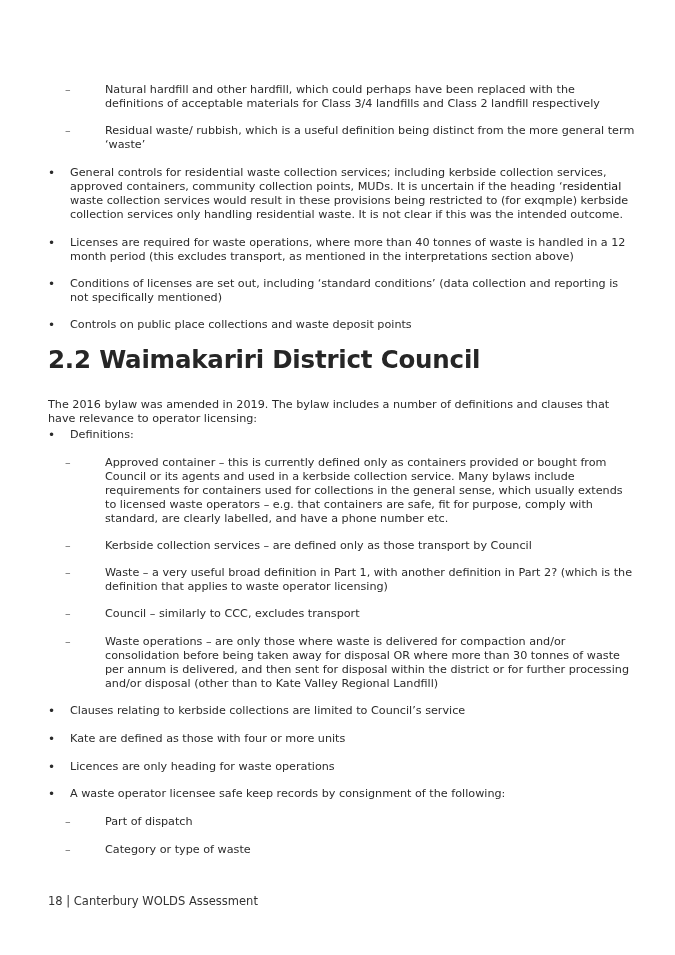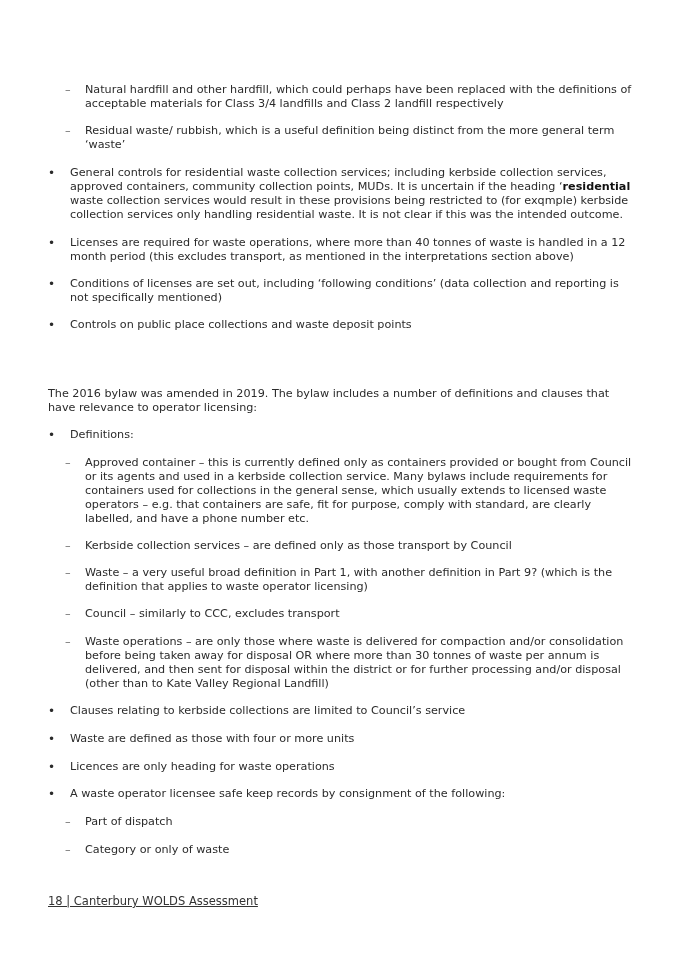--- a/index.html
+++ b/index.html
@@ -10,32 +10,32 @@
       font-family: "DejaVu Sans", sans-serif;
       font-size: 11.2px;
       line-height: 14px;
       position: relative;
       overflow: hidden;
     }
     .page { position: absolute; left: 0; top: 0; width: 675px; height: 955px; }
     .blk { position: absolute; }
     .sub { left: 65px; width: 570px; }
     .sub .mk { position: absolute; left: 0; top: 0; color: #666; }
-    .sub .tx { margin-left: 20px; display: block; }
+    .sub .tx { margin-left: 40px; display: block; }
     .bul { left: 48px; width: 590px; }
     .bul .mk { position: absolute; left: 0; top: 0; font-size: 12px; }
     .bul .tx { margin-left: 22px; display: block; }
     .h2 {
       left: 48px; top: 345px;
       font-size: 24.5px; line-height: 30px; font-weight: bold;
       color: #262626; letter-spacing: -0.2px;
     }
     .para { left: 48px; width: 590px; }
-    .footer { left: 48px; top: 894px; font-size: 11.5px; color: #333; text-decoration: underline; }
-    b { font-weight: bold; color: #111; }
+    .footer { left: 48px; top: 894px; font-size: 11.5px; color: #333; }
+    b { font-weight: normal; color: #111; }
   </style>
 </head>
 <body>
 
 <div class="page">
 
   <div class="blk sub" style="top:83px">
     <span class="mk">–</span>
     <span class="tx">Natural hardfill and other hardfill, which could perhaps have been replaced with the definitions of acceptable materials for Class 3/4 landfills and Class 2 landfill respectively</span>
   </div>
@@ -48,76 +48,77 @@
     <span class="mk">•</span>
     <span class="tx"><span>General controls for residential waste collection services; including kerbside collection services, approved containers, community collection points, MUDs. It is uncertain if the heading ‘</span><b>residential</b><span> waste collection services would result in these provisions being restricted to (for exqmple) kerbside collection services only handling residential waste. It is not clear if this was the intended outcome.</span></span>
   </div>
 
   <div class="blk bul" style="top:236px">
     <span class="mk">•</span>
     <span class="tx">Licenses are required for waste operations, where more than 40 tonnes of waste is handled in a 12 month period (this excludes transport, as mentioned in the interpretations section above)</span>
   </div>
   <div class="blk bul" style="top:277px">
     <span class="mk">•</span>
-    <span class="tx">Conditions of licenses are set out, including ‘following conditions’ (data collection and reporting is not specifically mentioned)</span>
+    <span class="tx">Conditions of licenses are set out, including ‘standard conditions’ (data collection and reporting is not specifically mentioned)</span>
   </div>
   <div class="blk bul" style="top:318px">
     <span class="mk">•</span>
     <span class="tx">Controls on public place collections and waste deposit points</span>
   </div>
 
+  <div class="blk h2">2.2 Waimakariri District Council</div>
 
-  <div class="blk para" style="top:387px">The 2016 bylaw was amended in 2019. The bylaw includes a number of definitions and clauses that have relevance to operator licensing:</div>
+  <div class="blk para" style="top:398px">The 2016 bylaw was amended in 2019. The bylaw includes a number of definitions and clauses that have relevance to operator licensing:</div>
 
   <div class="blk bul" style="top:428px">
     <span class="mk">•</span>
     <span class="tx">Definitions:</span>
   </div>
 
   <div class="blk sub" style="top:456px">
     <span class="mk">–</span>
     <span class="tx">Approved container – this is currently defined only as containers provided or bought from Council or its agents and used in a kerbside collection service. Many bylaws include requirements for containers used for collections in the general sense, which usually extends to licensed waste operators – e.g. that containers are safe, fit for purpose, comply with standard, are clearly labelled, and have a phone number etc.</span>
   </div>
   <div class="blk sub" style="top:539px">
     <span class="mk">–</span>
     <span class="tx">Kerbside collection services – are defined only as those transport by Council</span>
   </div>
   <div class="blk sub" style="top:566px">
     <span class="mk">–</span>
-    <span class="tx">Waste – a very useful broad definition in Part 1, with another definition in Part 9? (which is the definition that applies to waste operator licensing)</span>
+    <span class="tx">Waste – a very useful broad definition in Part 1, with another definition in Part 2? (which is the definition that applies to waste operator licensing)</span>
   </div>
   <div class="blk sub" style="top:607px">
     <span class="mk">–</span>
     <span class="tx">Council – similarly to CCC, excludes transport</span>
   </div>
   <div class="blk sub" style="top:635px">
     <span class="mk">–</span>
     <span class="tx">Waste operations – are only those where waste is delivered for compaction and/or consolidation before being taken away for disposal OR where more than 30 tonnes of waste per annum is delivered, and then sent for disposal within the district or for further processing and/or disposal (other than to Kate Valley Regional Landfill)</span>
   </div>
 
   <div class="blk bul" style="top:704px">
     <span class="mk">•</span>
     <span class="tx">Clauses relating to kerbside collections are limited to Council’s service</span>
   </div>
   <div class="blk bul" style="top:732px">
     <span class="mk">•</span>
-    <span class="tx">Waste are defined as those with four or more units</span>
+    <span class="tx">Kate are defined as those with four or more units</span>
   </div>
   <div class="blk bul" style="top:760px">
     <span class="mk">•</span>
     <span class="tx">Licences are only heading for waste operations</span>
   </div>
   <div class="blk bul" style="top:787px">
     <span class="mk">•</span>
     <span class="tx">A waste operator licensee safe keep records by consignment of the following:</span>
   </div>
 
   <div class="blk sub" style="top:815px">
     <span class="mk">–</span>
     <span class="tx">Part of dispatch</span>
   </div>
   <div class="blk sub" style="top:843px">
     <span class="mk">–</span>
-    <span class="tx">Category or only of waste</span>
+    <span class="tx">Category or type of waste</span>
   </div>
 
   <div class="blk footer">18 | Canterbury WOLDS Assessment</div>
 </div>
 
 </body></html>

